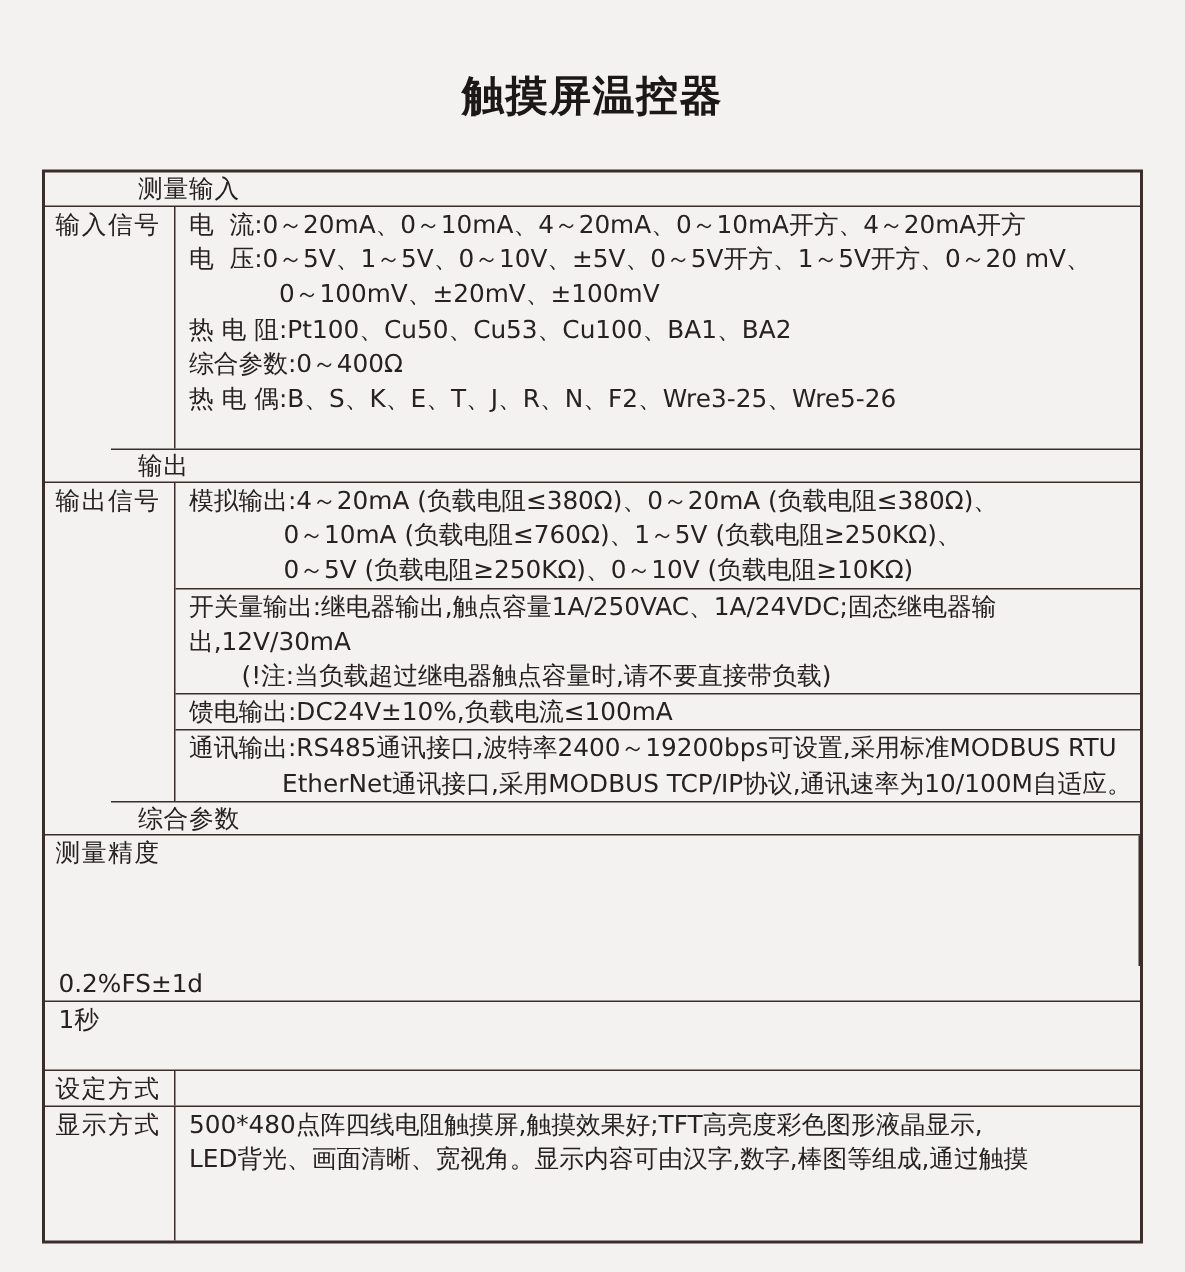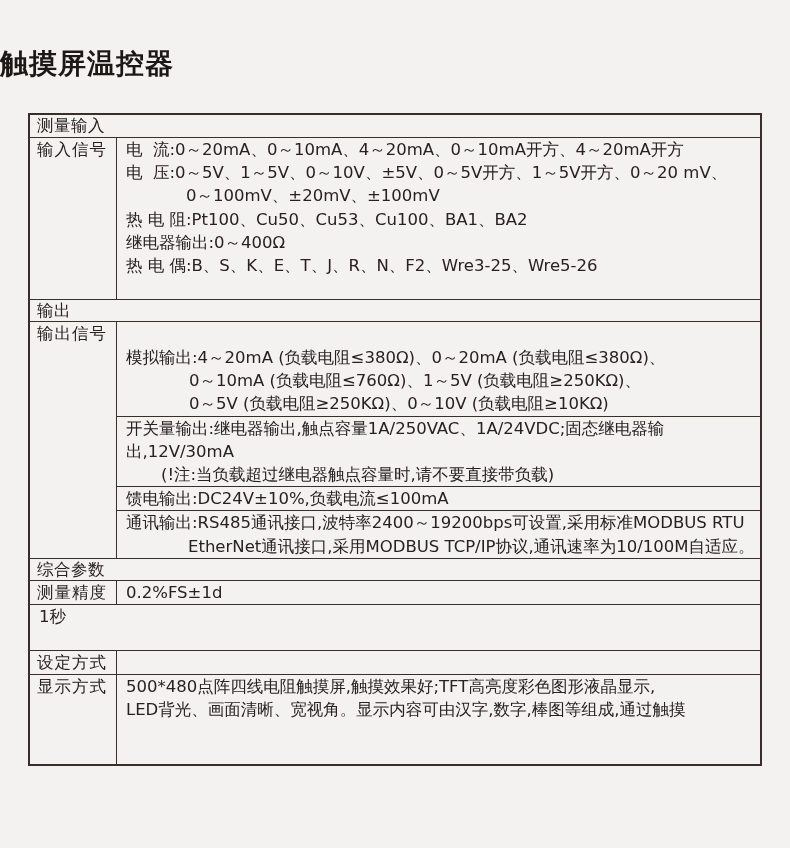--- a/index.html
+++ b/index.html
@@ -9,40 +9,41 @@
   }
   *{box-sizing:border-box;margin:0;padding:0;}
   html,body{width:790px;height:848px;overflow:hidden;}
   body{
     background:var(--bg);
     color:var(--text);
     font-family:"DejaVu Sans",sans-serif;
   }
   .title{
     margin-top:46px;
-    text-align:left;
+    text-align:center;
     font-size:28px;
     line-height:36px;
     font-weight:bold;
     letter-spacing:1px;
     color:#1c1815;
   }
   .spec-table{
     margin:31px 28px 0 28px;
     width:734px;
     border:2px solid var(--border);
     background:var(--bg);
     font-size:16.5px;
   }
   .sec-row{
     height:22px;
     line-height:22px;
-    padding-left:7px;
+    padding-left:18px;
     letter-spacing:0.5px;
     white-space:pre-wrap;
+    margin-left:44px;
   }
   .row{
     display:flex;
     border-top:1px solid var(--border);
   }
   .sec-row + .sec-row,
   .sec-row:first-child{border-top:none;}
   .row + .sec-row,.sec-row + .row,.row + .row{border-top:1px solid var(--border);}
   .lbl{
     flex:0 0 87px;
@@ -50,33 +51,33 @@
     padding:0 2px 0 7px;
     letter-spacing:1px;
     line-height:23.2px;
     white-space:pre-wrap;
   }
   .val{
     flex:1 1 auto;
     padding:0 2px 0 9px;
     min-width:0;
   }
-  .val.stack{padding:0;margin-top:24px;}
+  .val.stack{padding:0;}
   .sub{padding:0 2px 0 9px;}
   .sub + .sub{border-top:1px solid var(--border);}
   .ln{
     line-height:23.2px;
     white-space:pre-wrap;
   }
   .ind-35{padding-left:35px;}
   .ind-60{padding-left:60px;}
   .ind-62{padding-left:62px;}
   .ind-63{padding-left:63px;}
   .h-input{min-height:162px;}
-  .h-accuracy{min-height:24px;}
+  .h-accuracy{min-height:24px;flex-direction:column;}
   .h-refresh{min-height:46px;}
   .h-display{min-height:90px;}
 </style>
 </head>
 <body>
 
 <div class="page">
 
   <h1 class="title">触摸屏温控器</h1>
 
@@ -84,21 +85,21 @@
 
     <div class="sec-row">测量输入</div>
 
     <div class="row h-input">
       <div class="lbl">输入信号</div>
       <div class="val">
         <div class="ln">电  流:0～20mA、0～10mA、4～20mA、0～10mA开方、4～20mA开方</div>
         <div class="ln">电  压:0～5V、1～5V、0～10V、±5V、0～5V开方、1～5V开方、0～20 mV、</div>
         <div class="ln ind-60">0～100mV、±20mV、±100mV</div>
         <div class="ln">热 电 阻:Pt100、Cu50、Cu53、Cu100、BA1、BA2</div>
-        <div class="ln">继电器输出:0～400Ω</div>
+        <div class="ln">综合参数:0～400Ω</div>
         <div class="ln">热 电 偶:B、S、K、E、T、J、R、N、F2、Wre3-25、Wre5-26</div>
       </div>
     </div>
 
     <div class="sec-row">输出</div>
 
     <div class="row">
       <div class="lbl">输出信号</div>
       <div class="val stack">
         <div class="sub">

